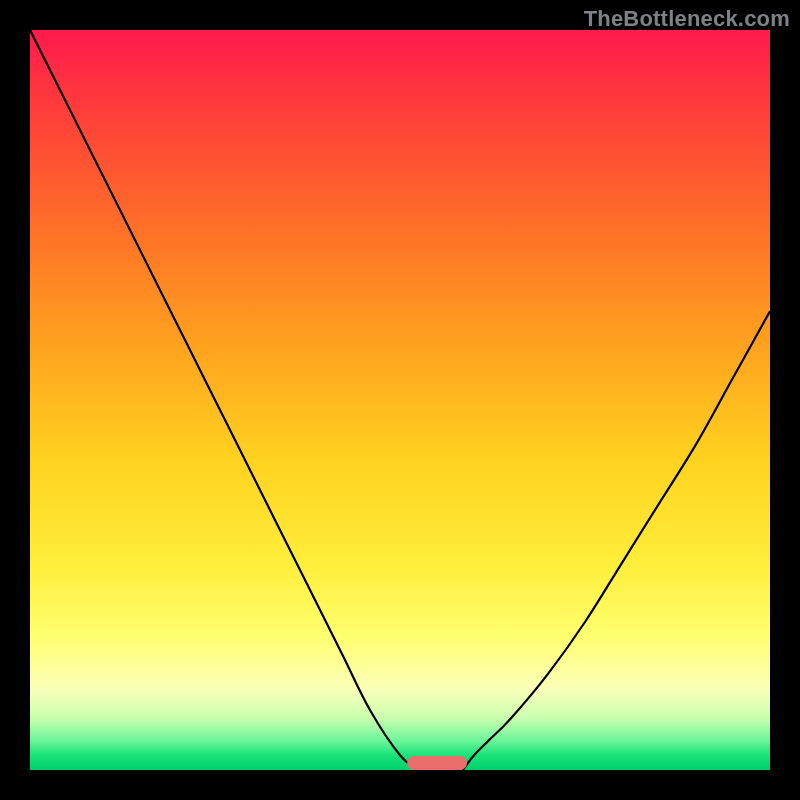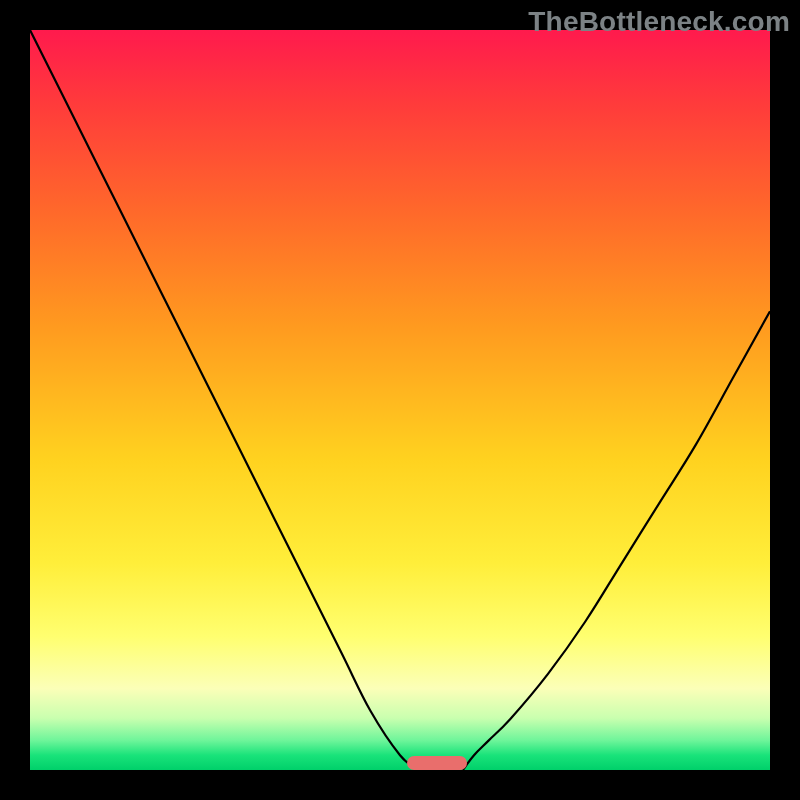--- a/index.html
+++ b/index.html
@@ -15,21 +15,21 @@
     position: relative;
     width: 800px;
     height: 800px;
     background: #000;
   }
   .watermark {
     position: absolute;
     top: 6px;
     right: 10px;
     color: #7c8285;
-    font-size: 28px;
+    font-size: 22px;
     font-weight: 600;
     letter-spacing: 0.2px;
     z-index: 10;
   }
   .plot-area {
     position: absolute;
     left: 30px;
     top: 30px;
     width: 740px;
     height: 740px;

